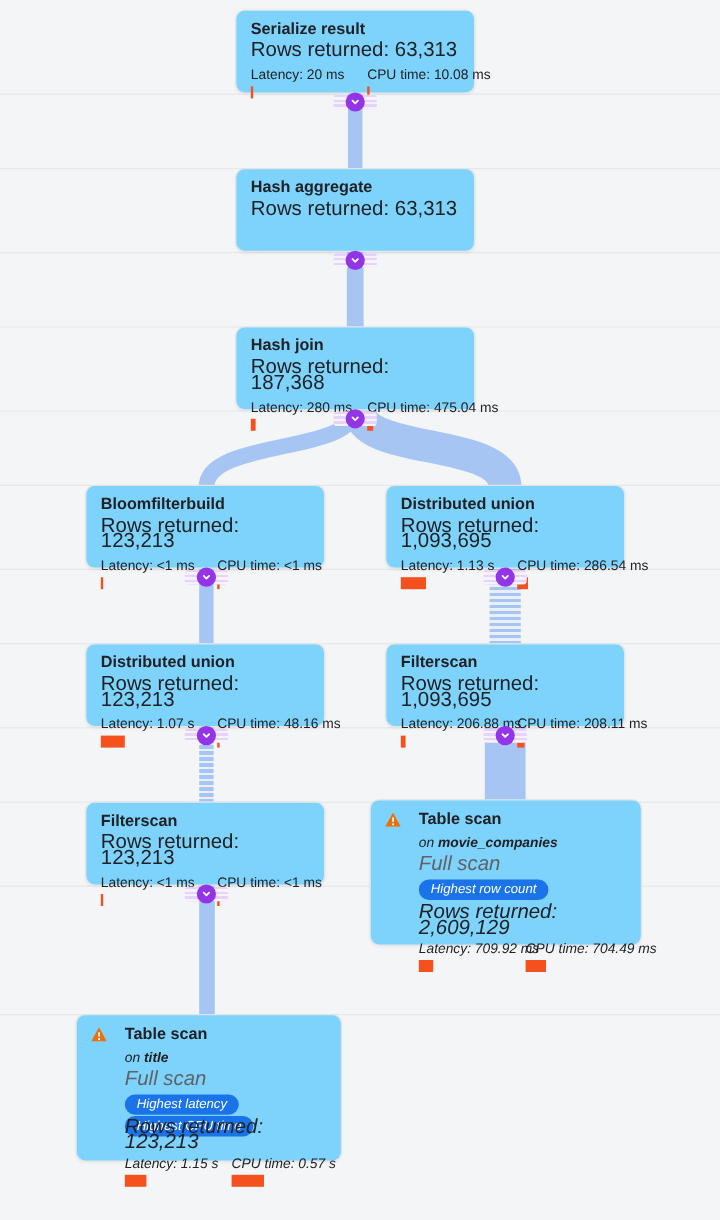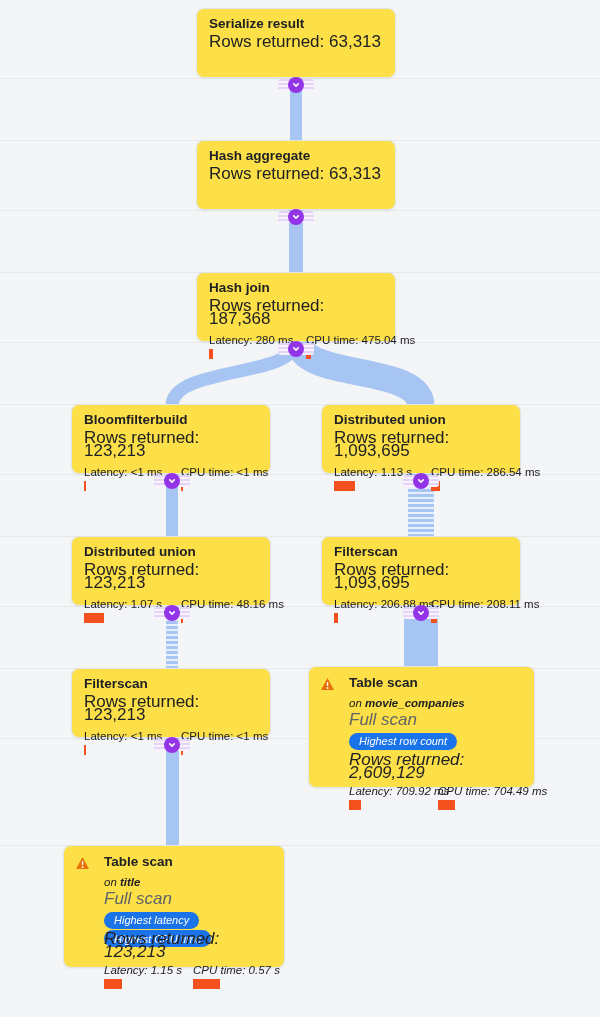--- a/index.html
+++ b/index.html
@@ -5,21 +5,21 @@
   html,body{margin:0;padding:0;}
   body{font-family:"Liberation Sans",sans-serif;background:#f4f5f6;}
   .canvas{position:relative;width:600px;height:1017px;background:#f4f5f6;overflow:hidden;}
 
   .hl{position:absolute;left:0;width:600px;height:1px;background:#e6e8ea;z-index:0;}
 
   .edges-svg{position:absolute;left:0;top:0;z-index:1;}
   .edge{position:absolute;z-index:1;background:#a6c5f3;}
   .edge.striped{background:repeating-linear-gradient(to bottom,#a6c5f3 0px,#a6c5f3 3px,#e9effc 3px,#e9effc 5px);}
 
-  .card{position:absolute;width:200px;height:70px;box-sizing:border-box;background:#fde047;
+  .card{position:absolute;width:200px;height:70px;box-sizing:border-box;background:#7dd3fc;
         border:1px solid #e2e5e8;border-radius:8px;padding:7px 12px;
         box-shadow:0 1px 2px rgba(60,64,67,.06);z-index:2;}
   .card.warn{width:227px;height:122px;padding:8px 12px;}
   #n9{width:222px;height:123px;}
 
   .title{font-size:13.5px;font-weight:700;color:#202124;line-height:15px;margin-bottom:4px;}
   .rows{font-size:17px;color:#202124;line-height:13px;}
   .metrics{display:grid;grid-template-columns:97px 1fr;margin-top:9px;}
   .warn .metrics{grid-template-columns:89px 1fr;margin-top:6px;}
   .mlabel{font-size:11.5px;color:#202124;line-height:13px;white-space:nowrap;}
@@ -69,20 +69,30 @@
   <div class="edge" style="left:289px;top:210px;width:14px;height:62px"></div>
   <div class="edge" style="left:166px;top:474px;width:12px;height:62px"></div>
   <div class="edge striped" style="left:166px;top:606px;width:12px;height:62px"></div>
   <div class="edge" style="left:166px;top:738px;width:13px;height:108px"></div>
   <div class="edge striped" style="left:408px;top:474px;width:26px;height:62px"></div>
   <div class="edge" style="left:404px;top:606px;width:34px;height:62px"></div>
 
   <div class="card" id="n0" style="left:196px;top:8px">
     <div class="title">Serialize result</div>
     <div class="rows">Rows returned: 63,313</div>
+    <div class="metrics">
+      <div>
+        <div class="mlabel">Latency: 20 ms</div>
+        <div class="bar" style="width: 2px;"></div>
+      </div>
+      <div>
+        <div class="mlabel">CPU time: 10.08 ms</div>
+        <div class="bar" style="width: 2px;"></div>
+      </div>
+    </div>
   </div>
 
   <div class="card" id="n1" style="left:196px;top:140px">
     <div class="title">Hash aggregate</div>
     <div class="rows">Rows returned: 63,313</div>
   </div>
 
   <div class="card" id="n2" style="left:196px;top:272px">
     <div class="title">Hash join</div>
     <div class="rows">Rows returned: 187,368</div>

